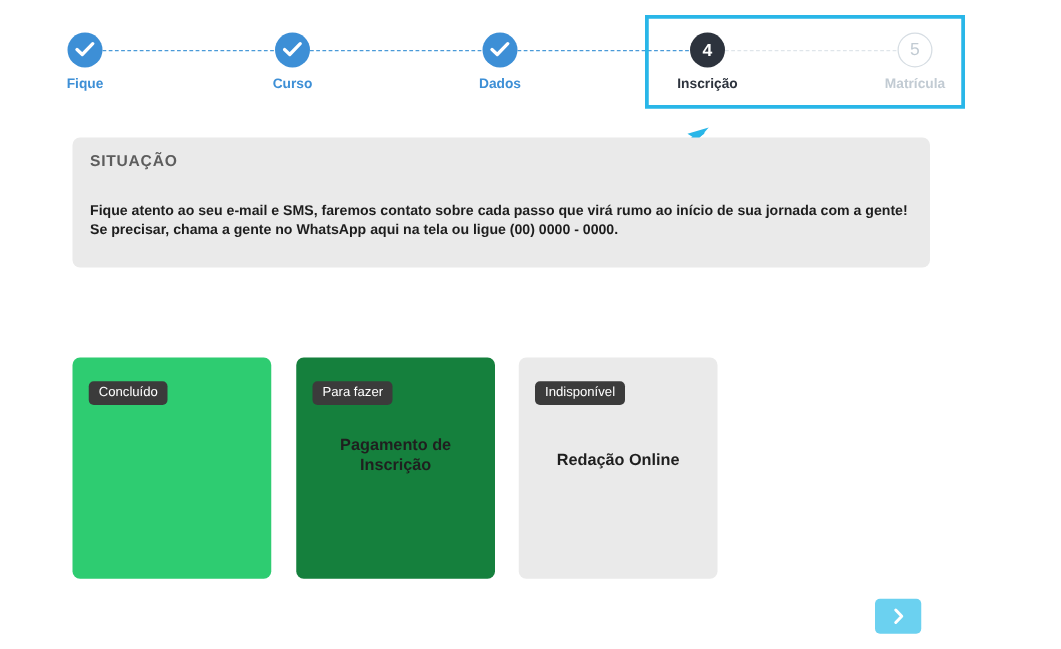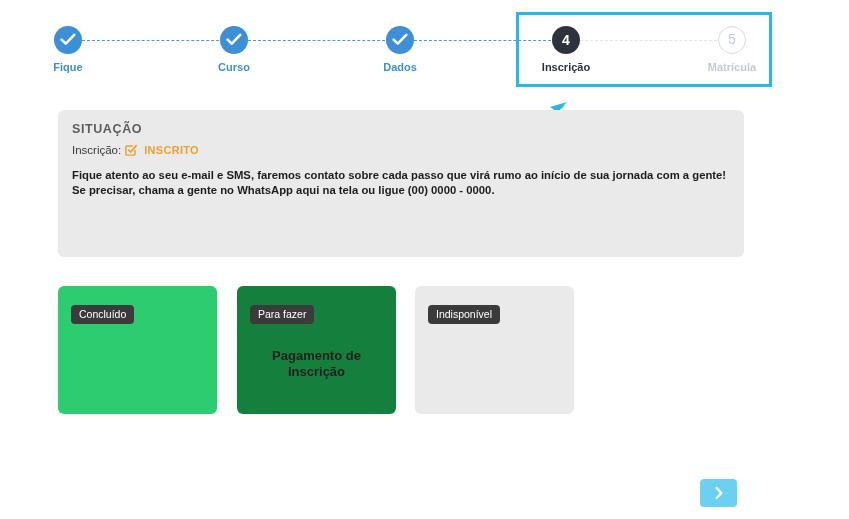--- a/index.html
+++ b/index.html
@@ -97,21 +97,21 @@
     height: 65px;
     pointer-events: none;
   }
 
   
   #situation-panel {
     position: absolute;
     left: 58px;
     top: 110px;
     width: 686px;
-    height: 147px;
+    height: 104px;
     background: #eaeaea;
     border-radius: 6px;
     box-sizing: border-box;
     padding: 12px 14px 0 14px;
   }
   #situation-title {
     font-size: 12.5px;
     font-weight: bold;
     letter-spacing: 0.6px;
     color: #5d5d5d;
@@ -125,21 +125,21 @@
     gap: 4px;
   }
   #situation-status-value {
     color: #f0a030;
     font-weight: bold;
     font-size: 11px;
     letter-spacing: 0.3px;
     margin-left: 3px;
   }
   #situation-body {
-    margin-top: 12px;
+    margin-top: 26px;
     font-size: 11.3px;
     line-height: 1.35;
     color: #1d1d1d;
     font-weight: bold;
     max-width: 655px;
   }
   #situation-fineprint {
     position: absolute;
     left: 14px;
     top: 96px;
@@ -154,21 +154,21 @@
 
   
   #cards {
     position: absolute;
     left: 58px;
     top: 286px;
   }
   .card {
     position: absolute;
     width: 159px;
-    height: 128px;
+    height: 177px;
     border-radius: 6px;
     box-sizing: border-box;
   }
   .card .badge {
     position: absolute;
     left: 13px;
     top: 19px;
     background: #3b3b3b;
     color: #ffffff;
     font-size: 10.5px;
@@ -262,48 +262,39 @@
 </div>
 
 <svg id="annotation-arrow" viewBox="0 0 90 65">
   <line x1="11" y1="54" x2="67" y2="16" stroke="#29b6e8" stroke-width="3.2" stroke-linecap="round"></line>
   <path d="M72 12 L55 17 L63 22 Z" fill="#29b6e8"></path>
 </svg>
 
 <div id="situation-panel">
   <div id="situation-title">SITUAÇÃO</div>
 
-  <div id="situation-status-row">
-    <span>Inscrição:</span>
-    <span style="display:inline-flex;">
-      <svg width="12" height="12" viewBox="0 0 14 14" aria-hidden="true">
-        <path d="M11.6 7.3 V12 a1 1 0 0 1 -1 1 H2 a1 1 0 0 1 -1 -1 V3.4 a1 1 0 0 1 1 -1 H8.4" stroke="#f0a030" stroke-width="1.7" fill="none" stroke-linecap="round"></path>
-        <path d="M4.3 7.2 L6.6 9.4 L13.1 1.9" stroke="#f0a030" stroke-width="1.9" fill="none" stroke-linecap="round" stroke-linejoin="round"></path>
-      </svg>
-    </span>
-    <span id="situation-status-value">INSCRITO</span>
-  </div>
 
   <div id="situation-body">Fique atento ao seu e-mail e SMS, faremos contato sobre cada passo que virá rumo ao início de sua jornada com a gente! Se precisar, chama a gente no WhatsApp aqui na tela ou ligue (00) 0000 - 0000.</div>
 
 </div>
 
 <div id="cards">
 
   <div class="card" id="card-0">
     <div class="badge">Concluído</div>
   </div>
 
   <div class="card" id="card-1">
     <div class="badge">Para fazer</div>
     <div class="card-title">Pagamento de Inscrição</div>
   </div>
 
   <div class="card" id="card-2">
     <div class="badge">Indisponível</div>
+    <div class="card-title">Redação Online</div>
   </div>
 
 </div>
 
 <button id="next-button">
   <span style="display:inline-flex;">
     <svg width="10" height="14" viewBox="0 0 10 14" aria-hidden="true">
       <path d="M2.6 2 L7.4 7 L2.6 12" stroke="#ffffff" stroke-width="2.4" fill="none" stroke-linecap="round" stroke-linejoin="round"></path>
     </svg>
   </span>

